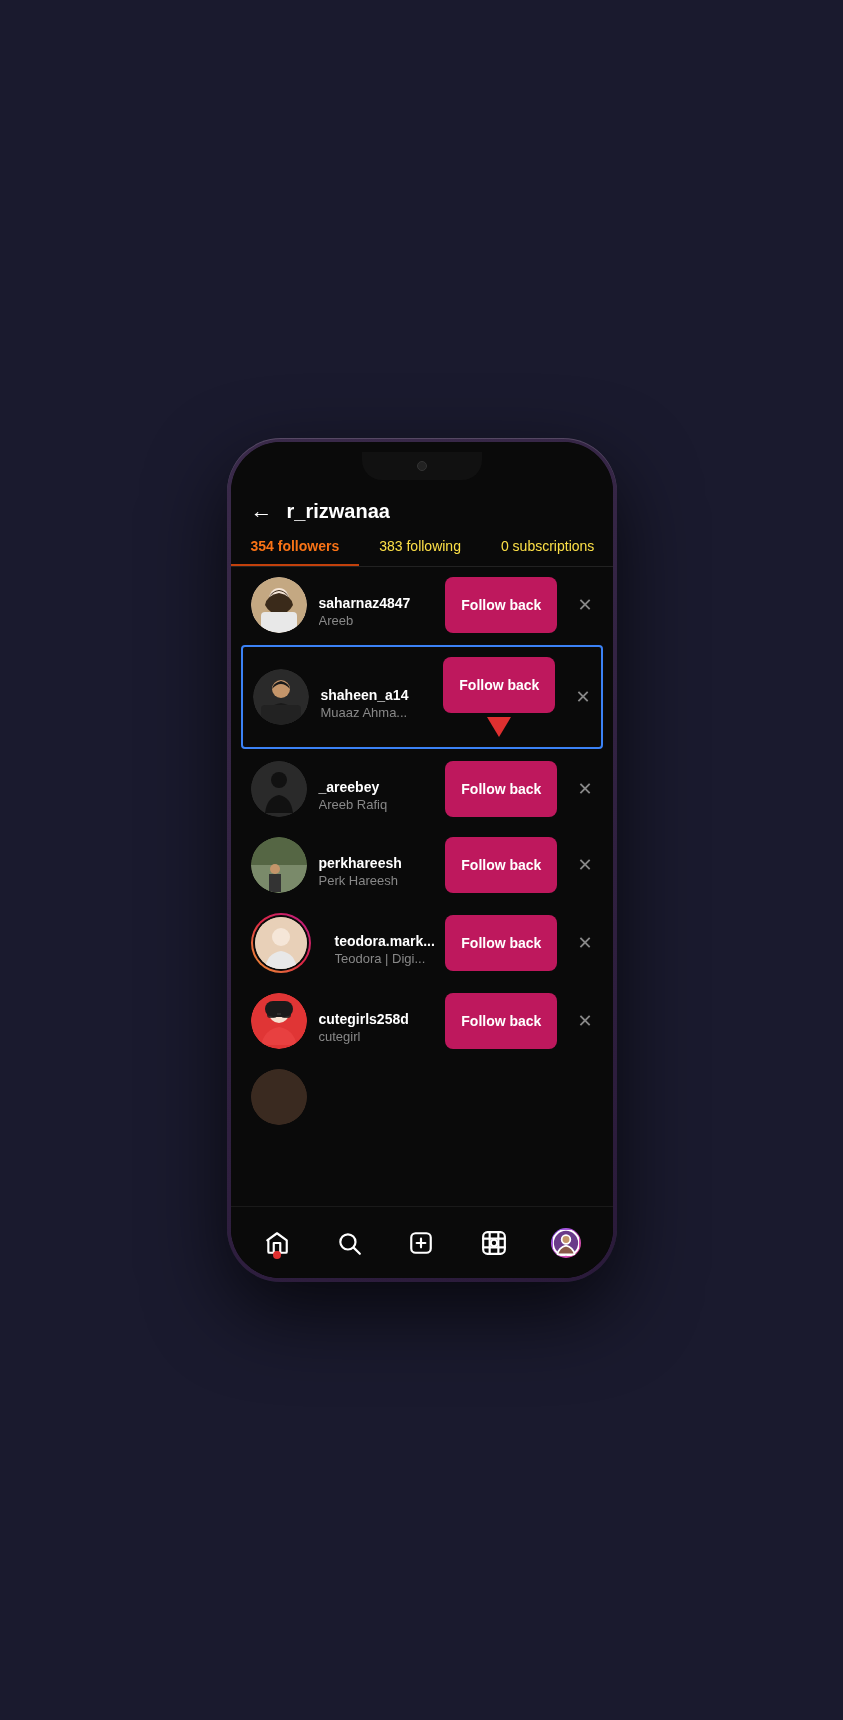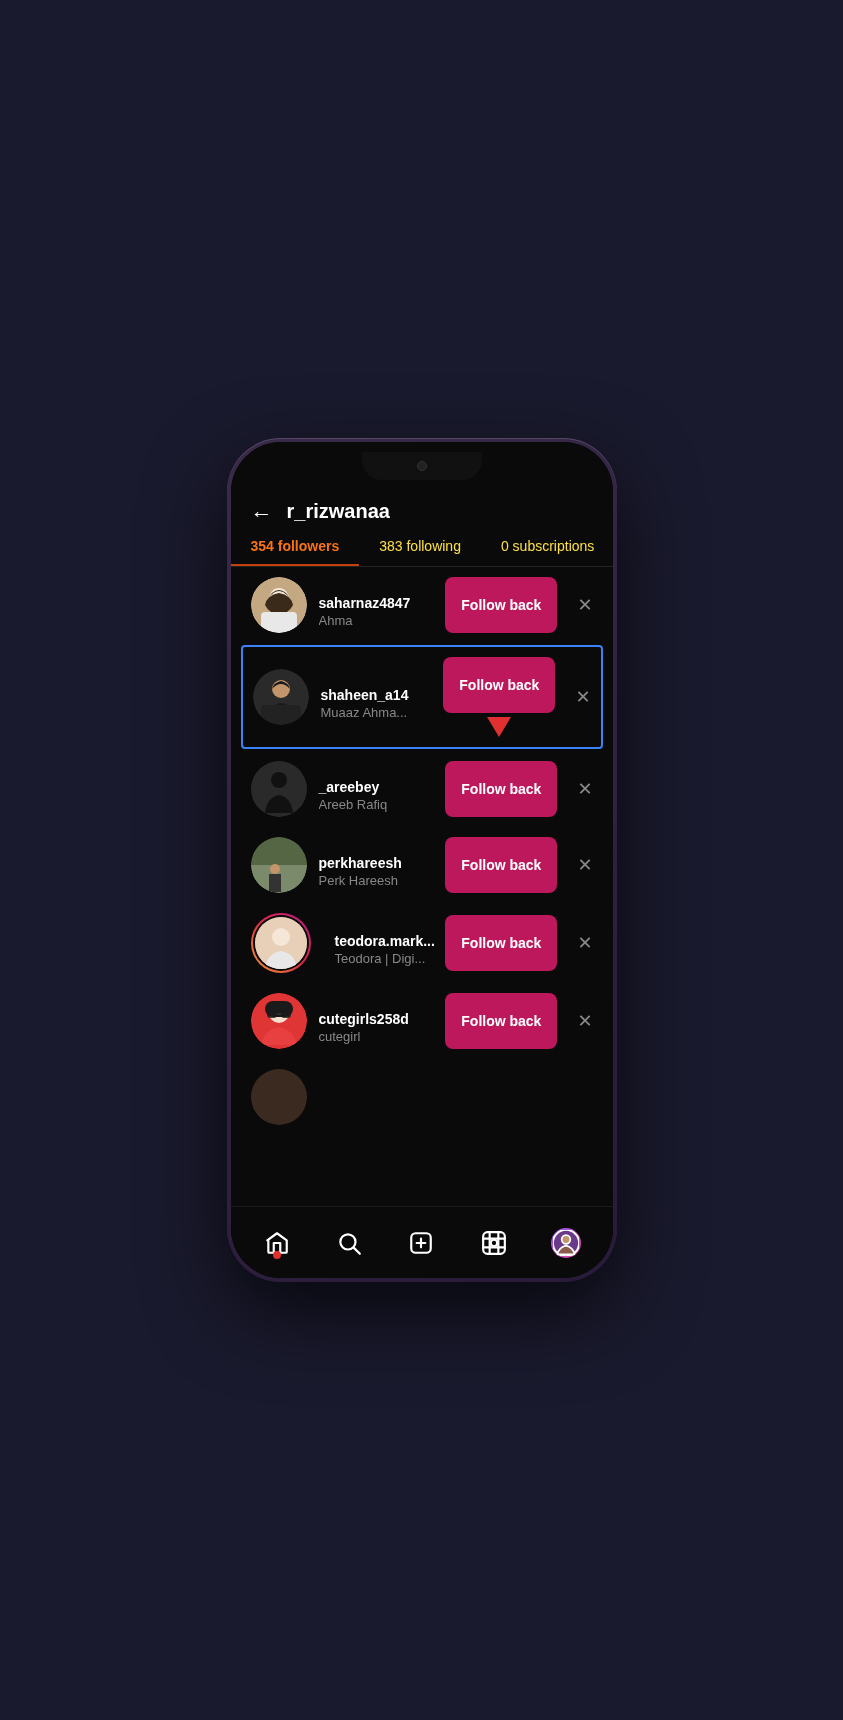--- a/index.html
+++ b/index.html
@@ -309,21 +309,21 @@
                 <circle cx="28" cy="28" r="28" fill="#c4a882"></circle>
                 <ellipse cx="28" cy="22" rx="10" ry="11" fill="#f5e6d8"></ellipse>
                 <path d="M18 20 Q28 8 38 20 Q35 14 28 13 Q21 14 18 20Z" fill="#3a2a1a"></path>
                 <path d="M14 28 Q16 18 28 16 Q40 18 42 28 Q38 36 28 38 Q18 36 14 28Z" fill="#3a2a1a"></path>
                 <rect x="10" y="35" width="36" height="30" rx="4" fill="#e8e8e8"></rect>
               </svg>
             </div>
           </div>
           <div class="follower-info">
             <div class="follower-username">saharnaz4847</div>
-            <div class="follower-name">Ahma</div>
+            <div class="follower-name">Areeb</div>
           </div>
           <button class="follow-back-btn">Follow back</button>
           <button class="remove-btn">✕</button>
         </div>
 
         <div class="follower-item highlighted" style="position:relative;">
           <div class="follower-avatar">
             <div style="width:56px;height:56px;border-radius:50%;background:#1a1a1a;display:flex;align-items:center;justify-content:center;overflow:hidden;">
               <svg width="56" height="56" viewBox="0 0 56 56" xmlns="http://www.w3.org/2000/svg">
                 <circle cx="28" cy="28" r="28" fill="#2a2a2a"></circle>

